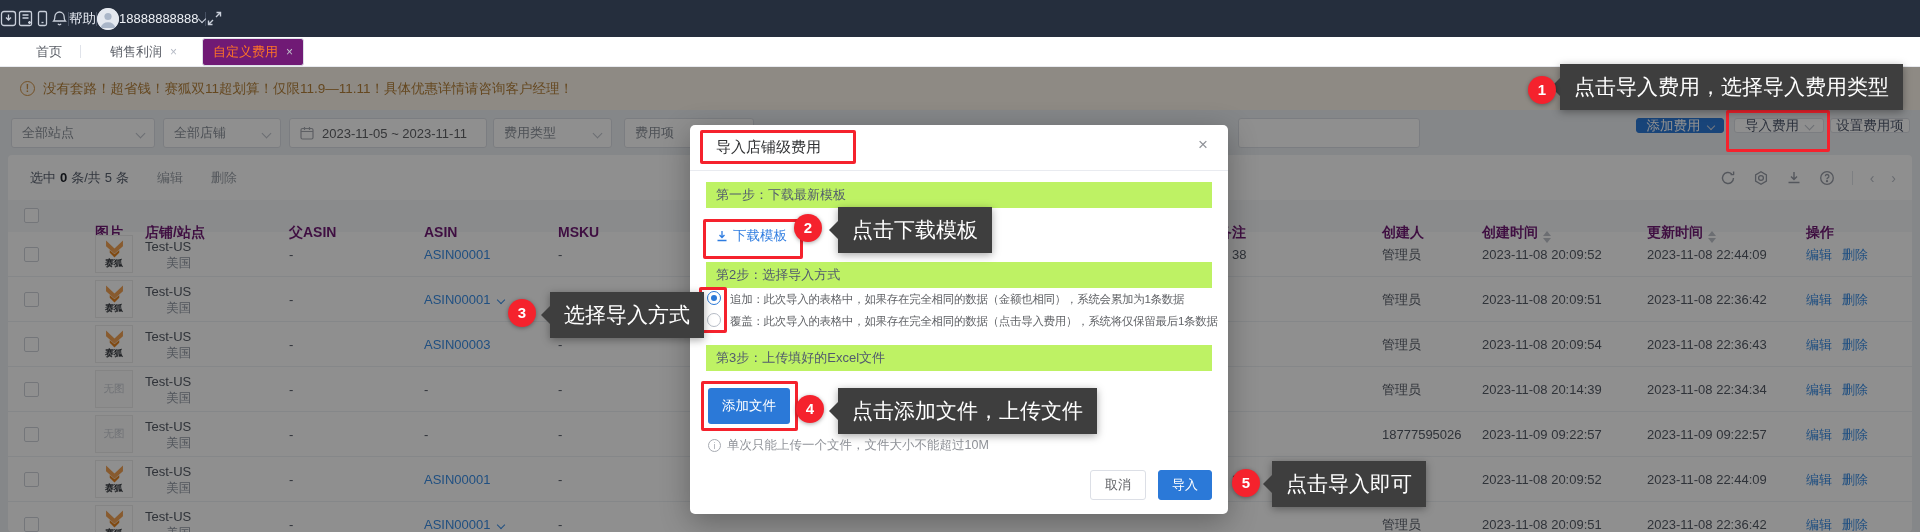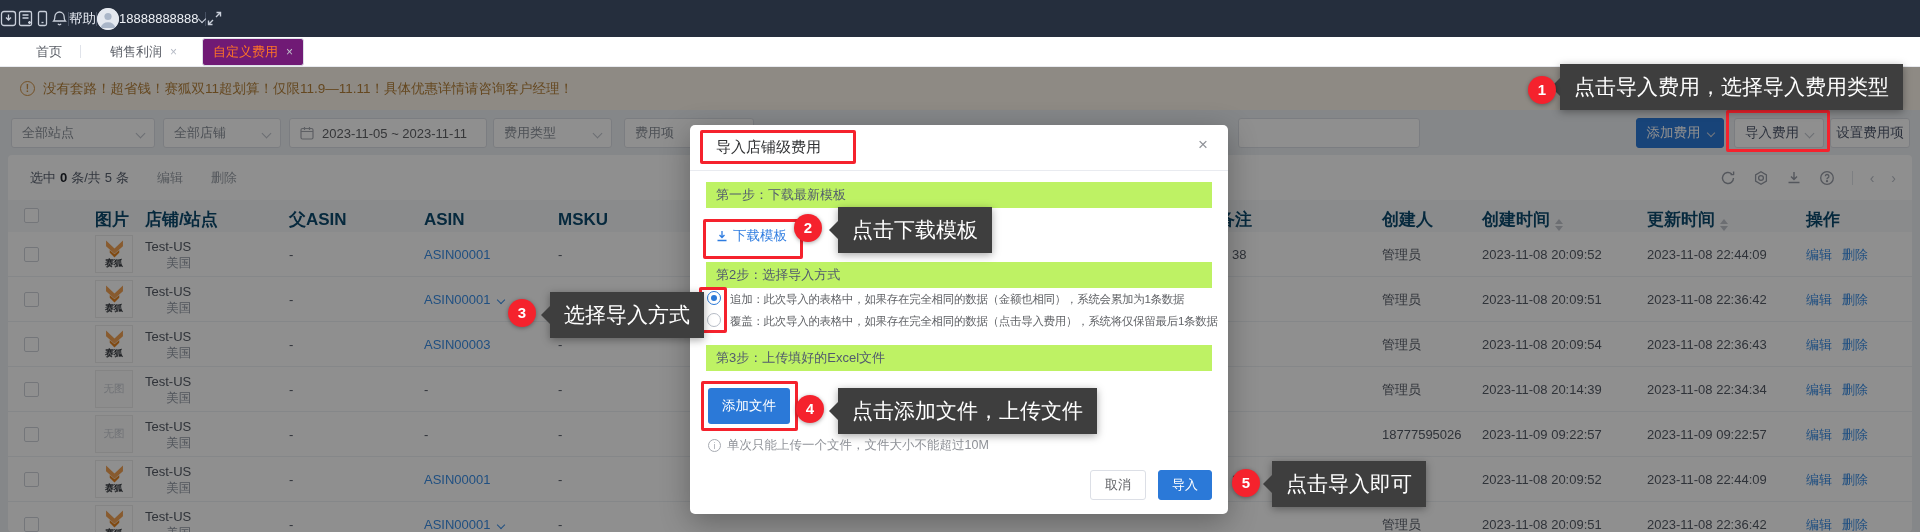--- a/index.html
+++ b/index.html
@@ -32,34 +32,34 @@
   .tab.active .tx{color:#c0c4cc;}
 
   
   .notice{position:absolute;left:0;top:67px;width:1920px;height:43px;background:#fdf6ec;display:flex;align-items:center;font-size:13.5px;color:#b5813a;}
   .nicon{width:15px;height:15px;border:1.4px solid #cf9245;border-radius:50%;color:#cf9245;font-size:10px;font-weight:bold;text-align:center;line-height:13px;margin:0 8px 0 20px;}
   .nclose{position:absolute;right:20px;color:#caa05a;font-size:15px;}
 
   
   .sel{position:absolute;top:118px;height:30px;background:#fff;border:1px solid #dcdfe6;border-radius:3px;display:flex;align-items:center;justify-content:space-between;padding:0 10px;font-size:13px;color:#8a9099;}
   .datetxt{color:#606266;}
-  .btn{position:absolute;top:118px;height:30px;border-radius:3px;font-size:13.5px;display:flex;align-items:center;justify-content:center;gap:7px;cursor:pointer;}
+  .btn{position:absolute;top:118px;height:15px;border-radius:3px;font-size:13.5px;display:flex;align-items:center;justify-content:center;gap:7px;cursor:pointer;}
   .btn.blue{background:#2b79d8;color:#fff;border:1px solid #2b79d8;}
   .btn.plain{background:#fff;color:#515a6e;border:1px solid #dcdfe6;}
 
   
   .card{position:absolute;left:8px;top:155px;width:1904px;height:377px;background:#fff;border-radius:4px;overflow:hidden;}
   .selrow{position:absolute;left:0;top:0;width:100%;height:45px;display:flex;align-items:center;padding-left:22px;gap:28px;font-size:13px;color:#9aa0a8;}
   .selinfo{color:#5a6270;display:flex;gap:4px;align-items:center;}
   .selinfo b{color:#20242b;}
   .selrow-right{position:absolute;right:16px;top:0;height:45px;display:flex;align-items:center;gap:17px;}
   .tico{width:16px;height:16px;display:inline-flex;}
   .pgchev{color:#b9bec7;font-size:14px;}
   .thead{position:absolute;left:0;top:45px;width:100%;height:32px;background:#f7f8fa;}
-  .hcell{position:absolute;top:4px;height:32px;line-height:32px;font-size:17px;font-weight:bold;color:#0c4a6e;white-space:nowrap;}
+  .hcell{position:absolute;top:16px;height:32px;line-height:32px;font-size:14px;font-weight:bold;color:#701a75;white-space:nowrap;}
   .sorts{display:inline-flex;flex-direction:column;margin-left:5px;vertical-align:1px;}
   .sorts i{width:0;height:0;border:4px solid transparent;display:block;}
   .sorts .up{border-bottom:5px solid #c0c4cc;margin-bottom:2px;}
   .sorts .dn{border-top:5px solid #c0c4cc;}
   .trow{position:absolute;left:0;width:100%;height:45px;border-bottom:1px solid #eef1f5;}
   .cell{position:absolute;top:0;height:45px;display:flex;align-items:center;font-size:13px;color:#555b66;white-space:nowrap;}
   .cb{width:15px;height:15px;border:1px solid #cfd3da;border-radius:2px;background:#fff;display:inline-block;}
   .hcb{position:absolute;left:16px;top:8px;}
   .rcb{position:absolute;left:16px;top:15px;}
   .pimg{position:absolute;left:87px;top:3px;width:38px;height:38px;border:1px solid #ececec;background:#fff;display:flex;flex-direction:column;align-items:center;justify-content:center;gap:1px;}

